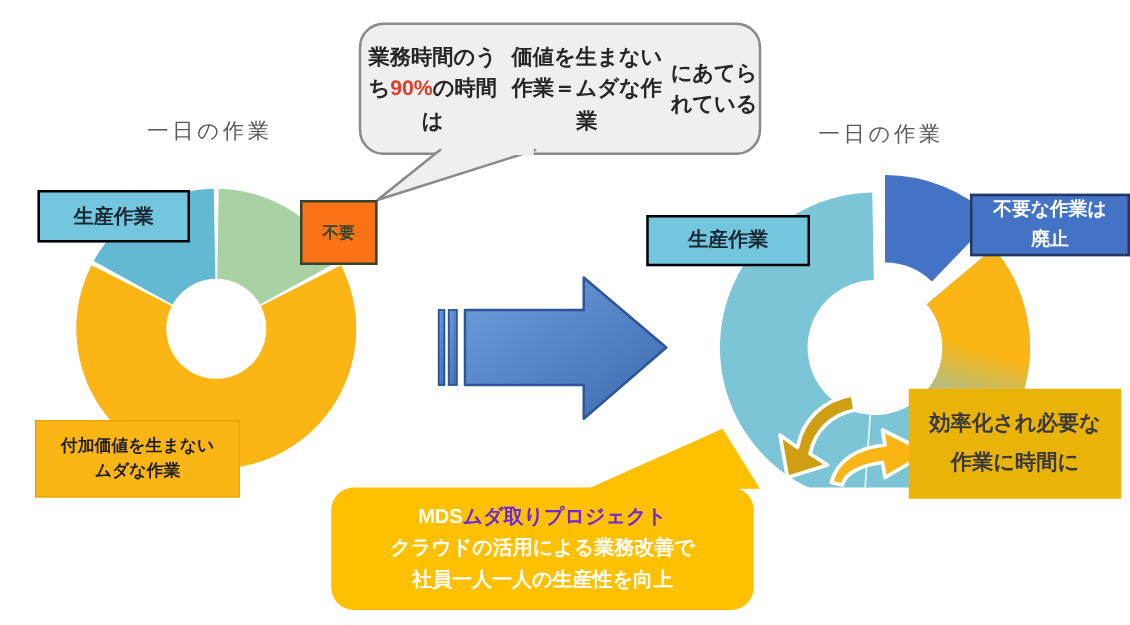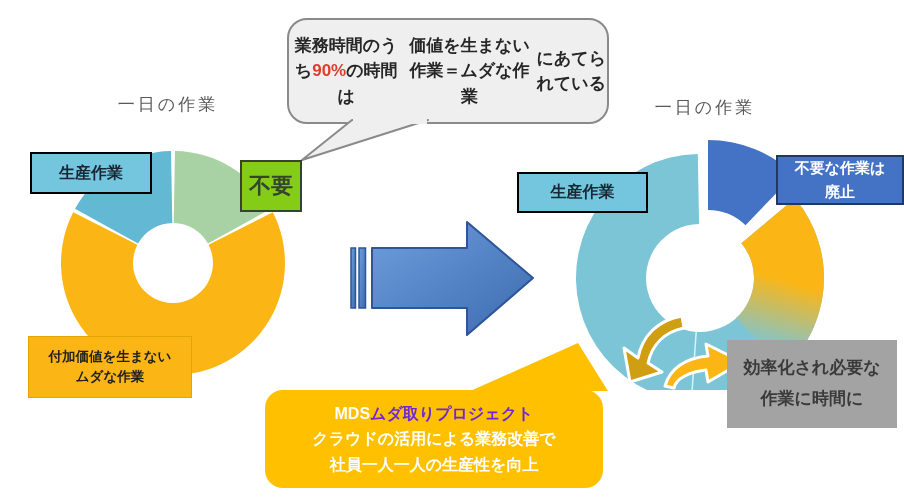--- a/index.html
+++ b/index.html
@@ -9,24 +9,24 @@
   }
   .abs{position:absolute;}
   .chart-title{
     color:#595959;font-size:17px;letter-spacing:3px;text-align:center;font-weight:500;
   }
   .label-box{
     display:flex;align-items:center;justify-content:center;text-align:center;
     box-sizing:border-box;font-weight:600;
   }
   .box-blue{background:#74C6DE;border:2px solid #000000;color:#182733;font-size:16px;}
-  .box-green{background:#84cc16;border:2px solid #36432F;color:#33452F;font-size:22px;}
+  .box-green{background:#f97316;border:2px solid #36432F;color:#33452F;font-size:13px;}
   .box-orange{background:#FBB616;border:1px solid #E3A504;color:#1f1f1f;font-size:13.5px;line-height:1.5;flex-direction:column;}
   .box-royal{background:#4472C4;border:2px solid #1F3864;color:#fff;font-size:15px;font-weight:700;line-height:1.6;flex-direction:column;}
-  .box-amber{background:#a3a3a3;color:#3A3A3A;font-size:17px;font-weight:700;line-height:1.8;flex-direction:column;margin-top:29px;}
+  .box-amber{background:#eab308;color:#3A3A3A;font-size:17px;font-weight:700;line-height:1.8;flex-direction:column;}
   .bubble-top{
     background:#EFEFEF;border:2px solid #8A8A8A;border-radius:20px;
     display:flex;align-items:center;justify-content:center;
     font-size:17px;font-weight:700;color:#262626;line-height:1.5;text-align:center;
   }
   .bubble-top .hl{color:#E03C2D;}
   .bubble-bottom{
     background:#FFC000;border-radius:18px;
     display:flex;flex-direction:column;align-items:center;justify-content:center;
     font-size:16px;font-weight:700;color:#ffffff;line-height:1.6;text-align:center;

